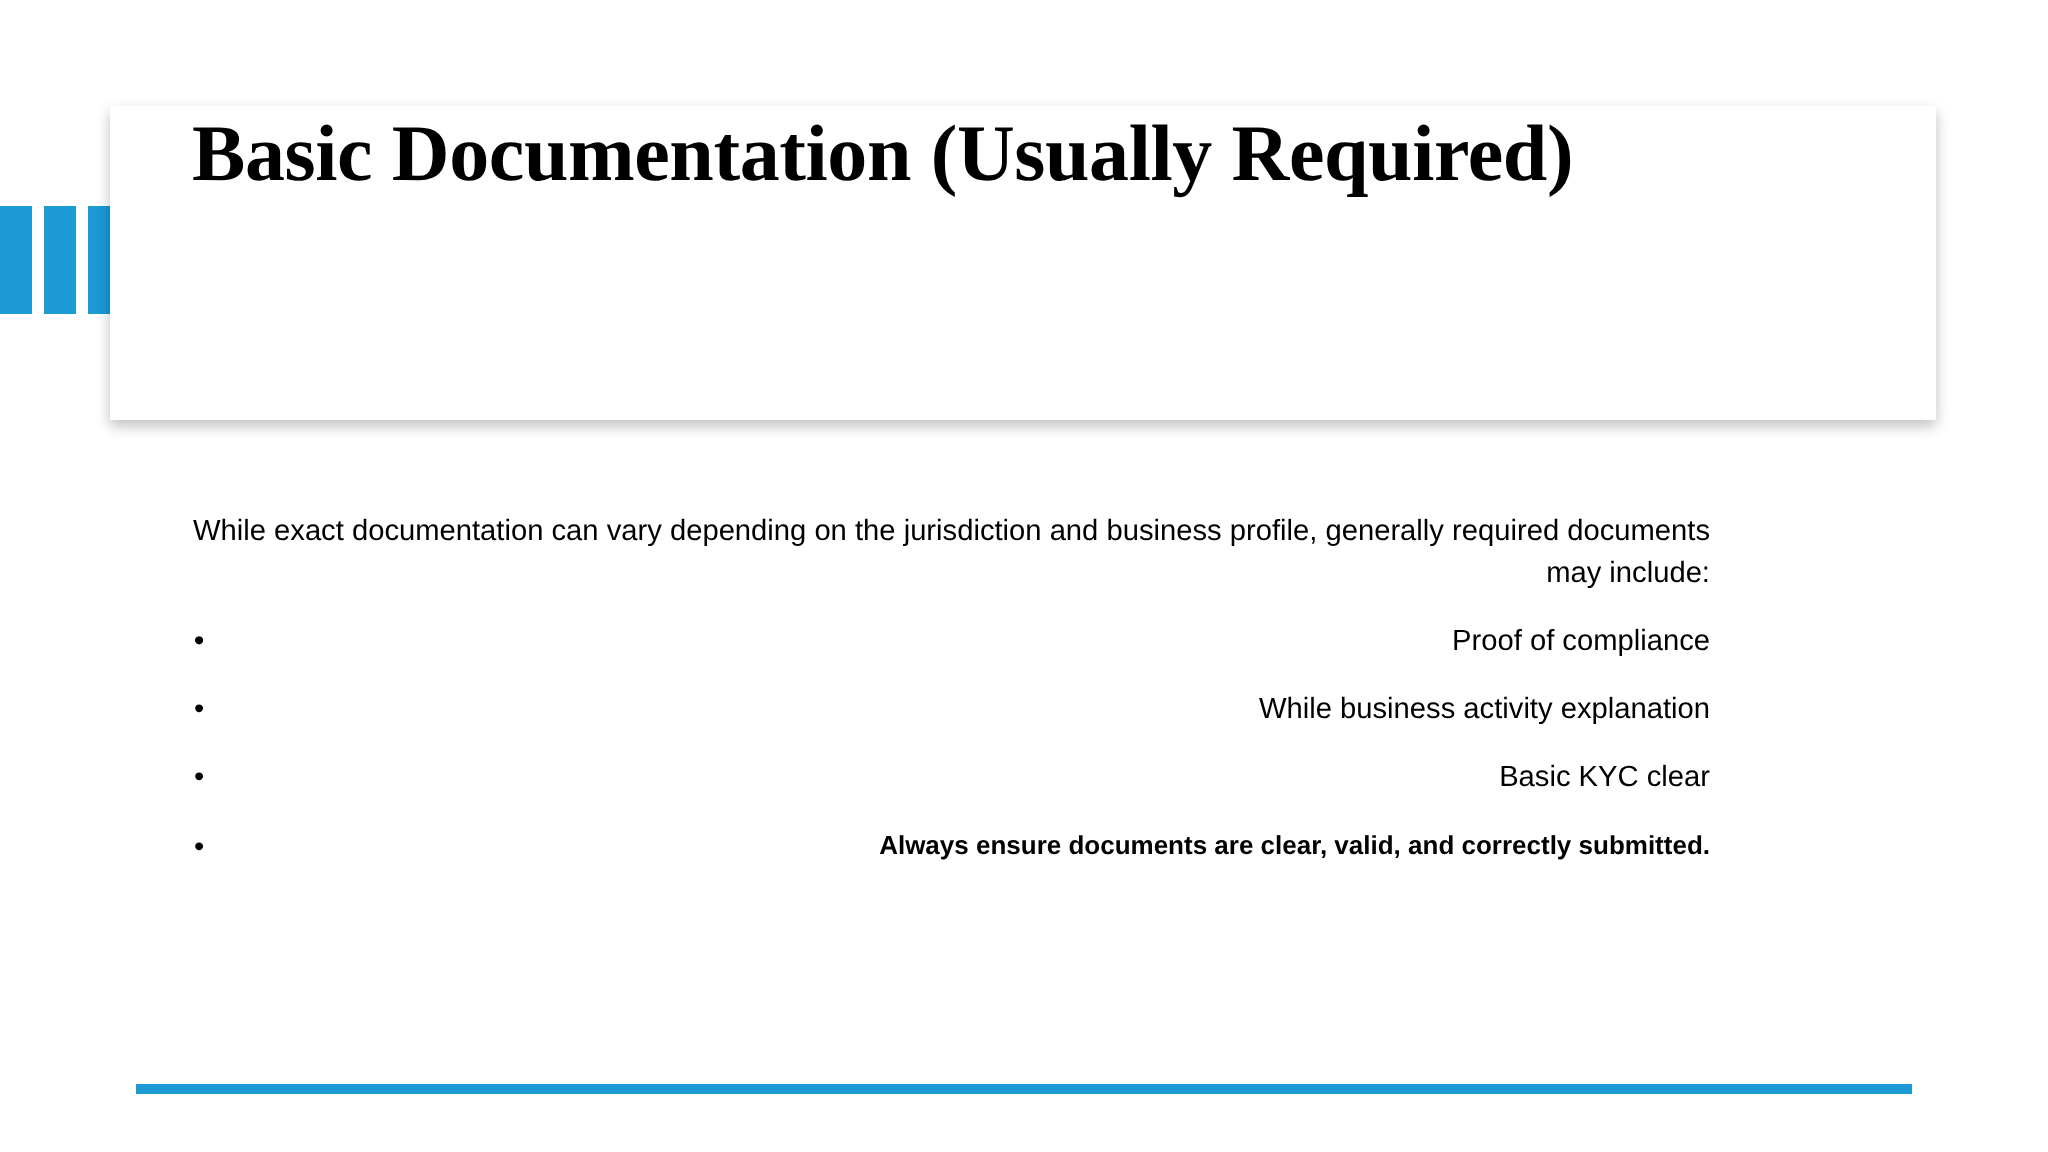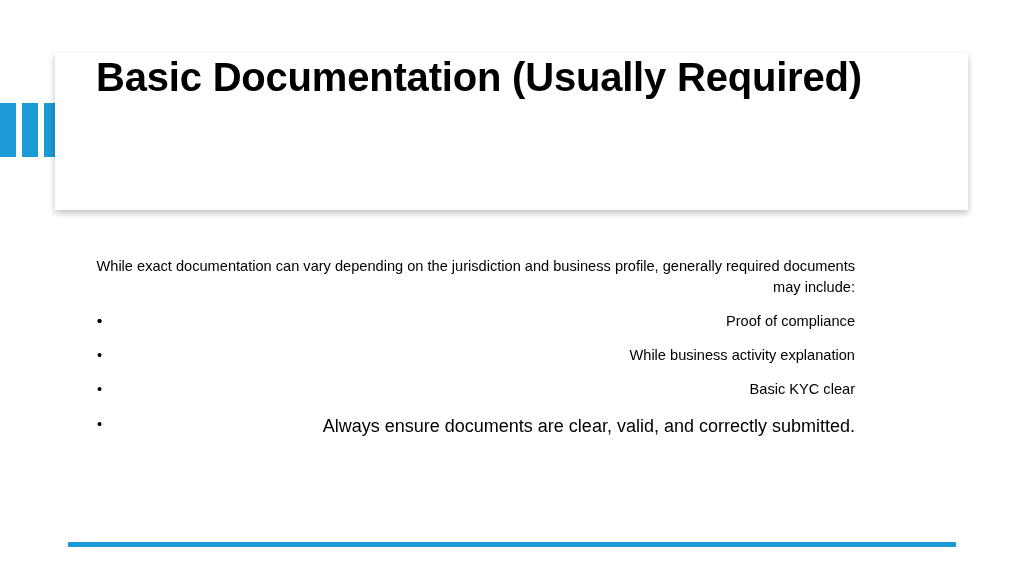--- a/index.html
+++ b/index.html
@@ -42,20 +42,21 @@
   .title-card {
     position: absolute;
     left: 55px;
     top: 53px;
     width: 913px;
     height: 157px;
     background: #ffffff;
     box-shadow: 0 3px 6px rgba(0,0,0,0.16), 0 3px 8px rgba(0,0,0,0.10);
     z-index: 2;
     box-sizing: border-box;
+    font-family: Liberation Serif, serif;
   }
   .title-text {
     position: absolute;
     left: 41px;
     top: -2px;
     right: 20px;
     font-size: 40px;
     font-weight: bold;
     line-height: 1.30;
     color: #000000;
@@ -94,24 +95,25 @@
     margin-bottom: 13.5px;
   }
   .bullet-item .bullet-dot {
     position: absolute;
     left: 2px;
     top: 0;
     font-size: 14.6px;
     line-height: 1.42;
   }
   .closing-line {
-    font-size: 18px;
+    font-size: 13px;
     line-height: 1.42;
     padding-left: 19px;
     margin: 0;
+    font-weight: bold;
   }
 
   
   .bottom-rule {
     position: absolute;
     left: 68px;
     top: 542px;
     width: 888px;
     height: 5px;
     background: #1C9AD6;

